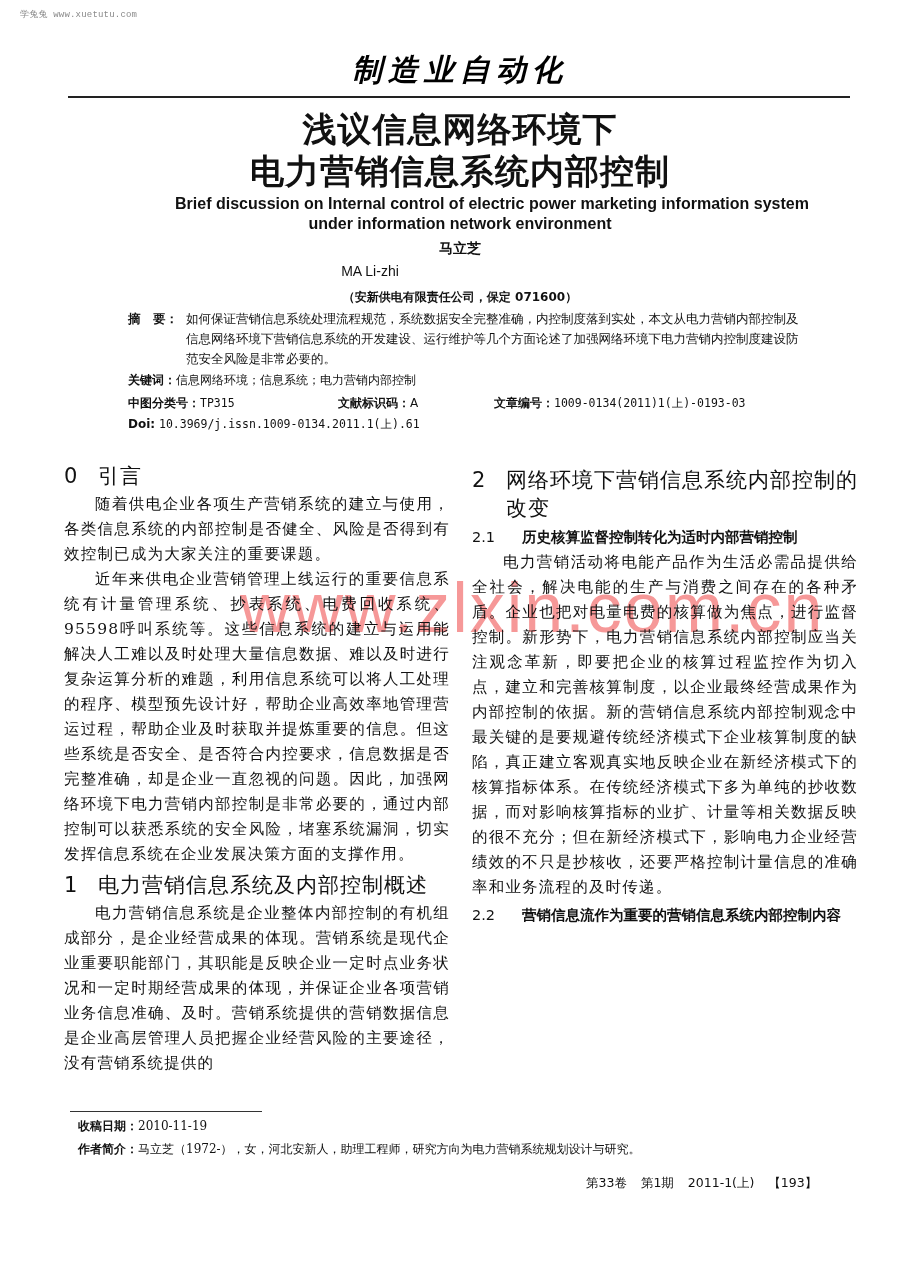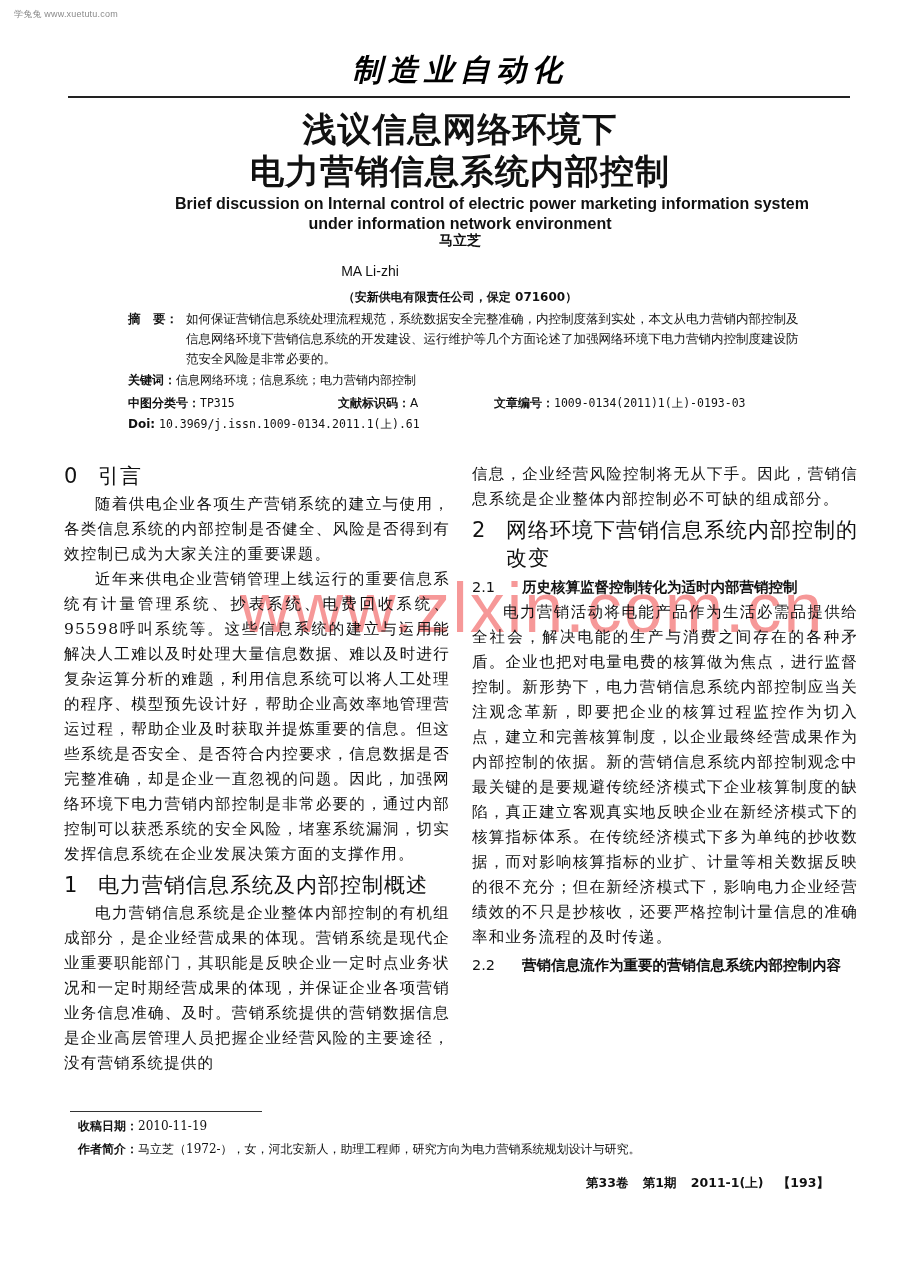--- a/index.html
+++ b/index.html
@@ -1,32 +1,32 @@
 <!DOCTYPE html>
 <html><head>
 <meta charset="utf-8">
 <style>
   html, body { margin: 0; padding: 0; background: #ffffff; }
   body { width: 920px; height: 1265px; position: relative; overflow: hidden;
          font-family: "DejaVu Serif", "Liberation Serif", serif; color: #111; }
   .abs { position: absolute; }
-  .site-mark { left: 14px; top: 8px; font-family: Liberation Sans, sans-serif; font-size: 9px; color: #8a8a8a; letter-spacing: 0.2px; }
+  .site-mark { left: 20px; top: 8px; font-family: Liberation Mono, monospace; font-size: 9px; color: #8a8a8a; letter-spacing: 0.2px; }
   .journal-logo { left: 0; width: 920px; top: 50px; text-align: center;
                   font-family: "DejaVu Serif", serif; font-size: 30px; font-weight: bold;
                   font-style: italic; letter-spacing: 6px; color: #000; }
   .top-rule { left: 68px; width: 782px; top: 96px; height: 2px; background: #222; }
   .title-cn { left: 0; width: 920px; text-align: center; font-family: "DejaVu Serif", serif;
               font-weight: bold; font-size: 34px; line-height: 42px; letter-spacing: 1px; }
   .title-cn.l1 { top: 108px; }
   .title-cn.l2 { top: 150px; }
   .title-en { left: 0; width: 920px; text-align: center; font-family: "Liberation Sans", sans-serif;
               font-weight: bold; font-size: 16px; line-height: 20px; }
   .title-en.l1 { top: 194px; padding-left: 32px; }
   .title-en.l2 { top: 214px; }
-  .author-cn { left: 0; width: 920px; text-align: center; top: 232px; font-family: Liberation Mono, monospace; font-size: 14px; font-weight: bold; }
+  .author-cn { left: 0; width: 920px; text-align: center; top: 240px; font-family: Liberation Mono, monospace; font-size: 14px; font-weight: bold; }
   .author-en { left: 0; width: 740px; text-align: center; top: 263px; font-family: "Liberation Sans", sans-serif; font-size: 14px; }
   .affil { left: 0; width: 920px; text-align: center; top: 289px; font-family: "DejaVu Sans", sans-serif; font-size: 12px; font-weight: bold; }
   .abs-block { left: 128px; top: 309px; width: 680px; font-family: "DejaVu Sans", sans-serif; font-size: 12.5px; line-height: 20px; }
   .abs-label { position: absolute; left: 0; top: 0; font-weight: bold; }
   .abs-text { position: absolute; left: 58px; top: 0; width: 620px; }
   .meta { font-family: "DejaVu Sans", sans-serif; font-size: 12px; }
   .meta b { font-weight: bold; }
   .kw { left: 128px; top: 372px; }
   .clc { left: 128px; top: 395px; }
   .docid { left: 338px; top: 395px; }
@@ -45,21 +45,21 @@
   .h2 { font-family: "DejaVu Sans", sans-serif; font-size: 14.5px; line-height: 22px; font-weight: bold; margin: 4px 0 2px 0; display: flex; gap: 20px; }
   .h2 .num { width: 30px; flex: none; font-weight: normal; }
 
   .watermark { left: 240px; top: 568px; font-family: "Liberation Sans", sans-serif; font-size: 70px; color: #ef4444; letter-spacing: 2px; opacity: 0.55; pointer-events: none; }
 
   .foot-rule { left: 70px; top: 1111px; width: 192px; height: 1px; background: #333; }
   .foot { left: 78px; font-family: "DejaVu Serif", serif; font-size: 12px; }
   .foot b { font-weight: bold; font-family: "DejaVu Sans", sans-serif; }
   .foot.f1 { top: 1118px; }
   .foot.f2 { top: 1141px; }
-  .page-footer { left: 586px; top: 1175px; font-family: "DejaVu Sans", sans-serif; font-size: 12.5px; font-weight: bold; word-spacing: 10px; }
+  .page-footer { left: 586px; top: 1175px; font-family: "DejaVu Sans", sans-serif; font-size: 12.5px; font-weight: normal; word-spacing: 10px; }
 </style>
 </head>
 <body>
 
 <div class="abs site-mark">学兔兔 www.xuetutu.com</div>
 <div class="abs journal-logo">制造业自动化</div>
 <div class="abs top-rule"></div>
 
 <div class="abs title-cn l1">浅议信息网络环境下</div>
 <div class="abs title-cn l2">电力营销信息系统内部控制</div>
@@ -101,21 +101,20 @@
   <p class="para">随着供电企业各项生产营销系统的建立与使用，各类信息系统的内部控制是否健全、风险是否得到有效控制已成为大家关注的重要课题。</p>
   <p class="para">近年来供电企业营销管理上线运行的重要信息系统有计量管理系统、抄表系统、电费回收系统、95598呼叫系统等。这些信息系统的建立与运用能解决人工难以及时处理大量信息数据、难以及时进行复杂运算分析的难题，利用信息系统可以将人工处理的程序、模型预先设计好，帮助企业高效率地管理营运过程，帮助企业及时获取并提炼重要的信息。但这些系统是否安全、是否符合内控要求，信息数据是否完整准确，却是企业一直忽视的问题。因此，加强网络环境下电力营销内部控制是非常必要的，通过内部控制可以获悉系统的安全风险，堵塞系统漏洞，切实发挥信息系统在企业发展决策方面的支撑作用。</p>
   <div class="h1">
     <span class="num">1</span>
     <span>电力营销信息系统及内部控制概述</span>
   </div>
   <p class="para">电力营销信息系统是企业整体内部控制的有机组成部分，是企业经营成果的体现。营销系统是现代企业重要职能部门，其职能是反映企业一定时点业务状况和一定时期经营成果的体现，并保证企业各项营销业务信息准确、及时。营销系统提供的营销数据信息是企业高层管理人员把握企业经营风险的主要途径，没有营销系统提供的</p>
 </div>
 
 <div class="abs col col-right">
-  <p class="para noindent">信息，企业经营风险控制将无从下手。因此，营销信息系统是企业整体内部控制必不可缺的组成部分。</p>
   <div class="h1">
     <span class="num">2</span>
     <span>网络环境下营销信息系统内部控制的改变</span>
   </div>
   <div class="h2">
     <span class="num">2.1</span>
     <span>历史核算监督控制转化为适时内部营销控制</span>
   </div>
   <p class="para">电力营销活动将电能产品作为生活必需品提供给全社会，解决电能的生产与消费之间存在的各种矛盾。企业也把对电量电费的核算做为焦点，进行监督控制。新形势下，电力营销信息系统内部控制应当关注观念革新，即要把企业的核算过程监控作为切入点，建立和完善核算制度，以企业最终经营成果作为内部控制的依据。新的营销信息系统内部控制观念中最关键的是要规避传统经济模式下企业核算制度的缺陷，真正建立客观真实地反映企业在新经济模式下的核算指标体系。在传统经济模式下多为单纯的抄收数据，而对影响核算指标的业扩、计量等相关数据反映的很不充分；但在新经济模式下，影响电力企业经营绩效的不只是抄核收，还要严格控制计量信息的准确率和业务流程的及时传递。</p>
   <div class="h2">

